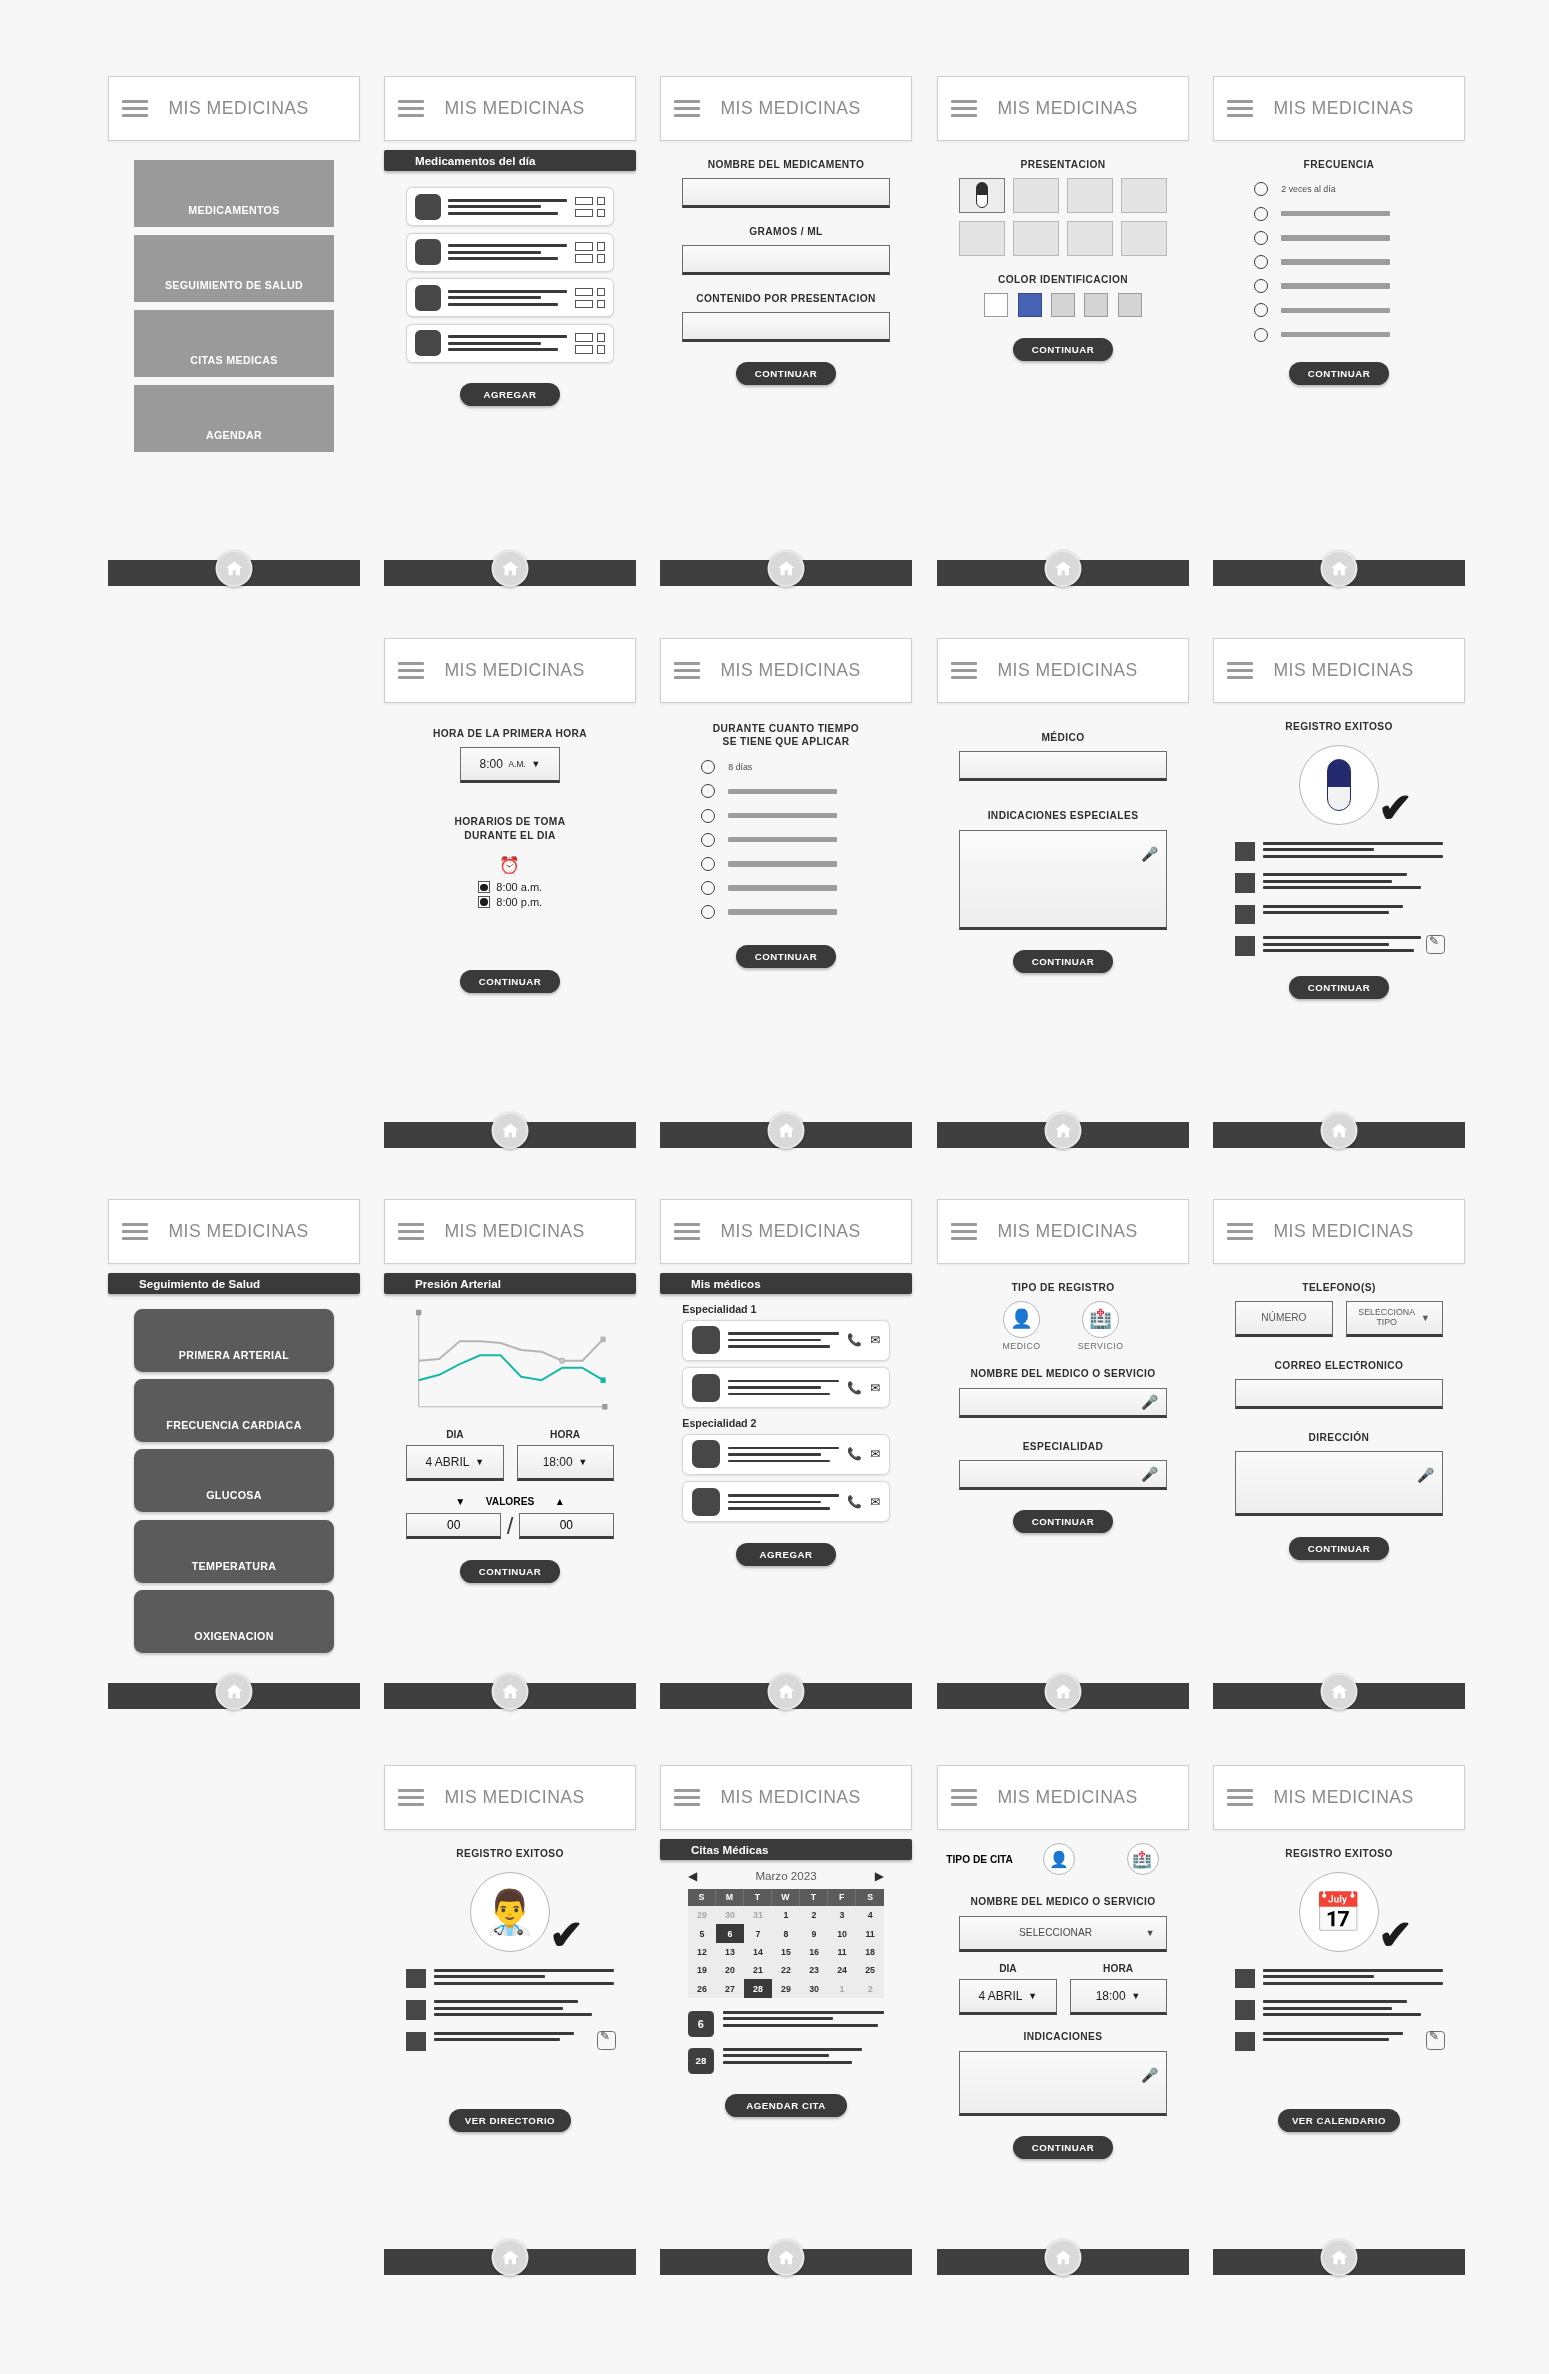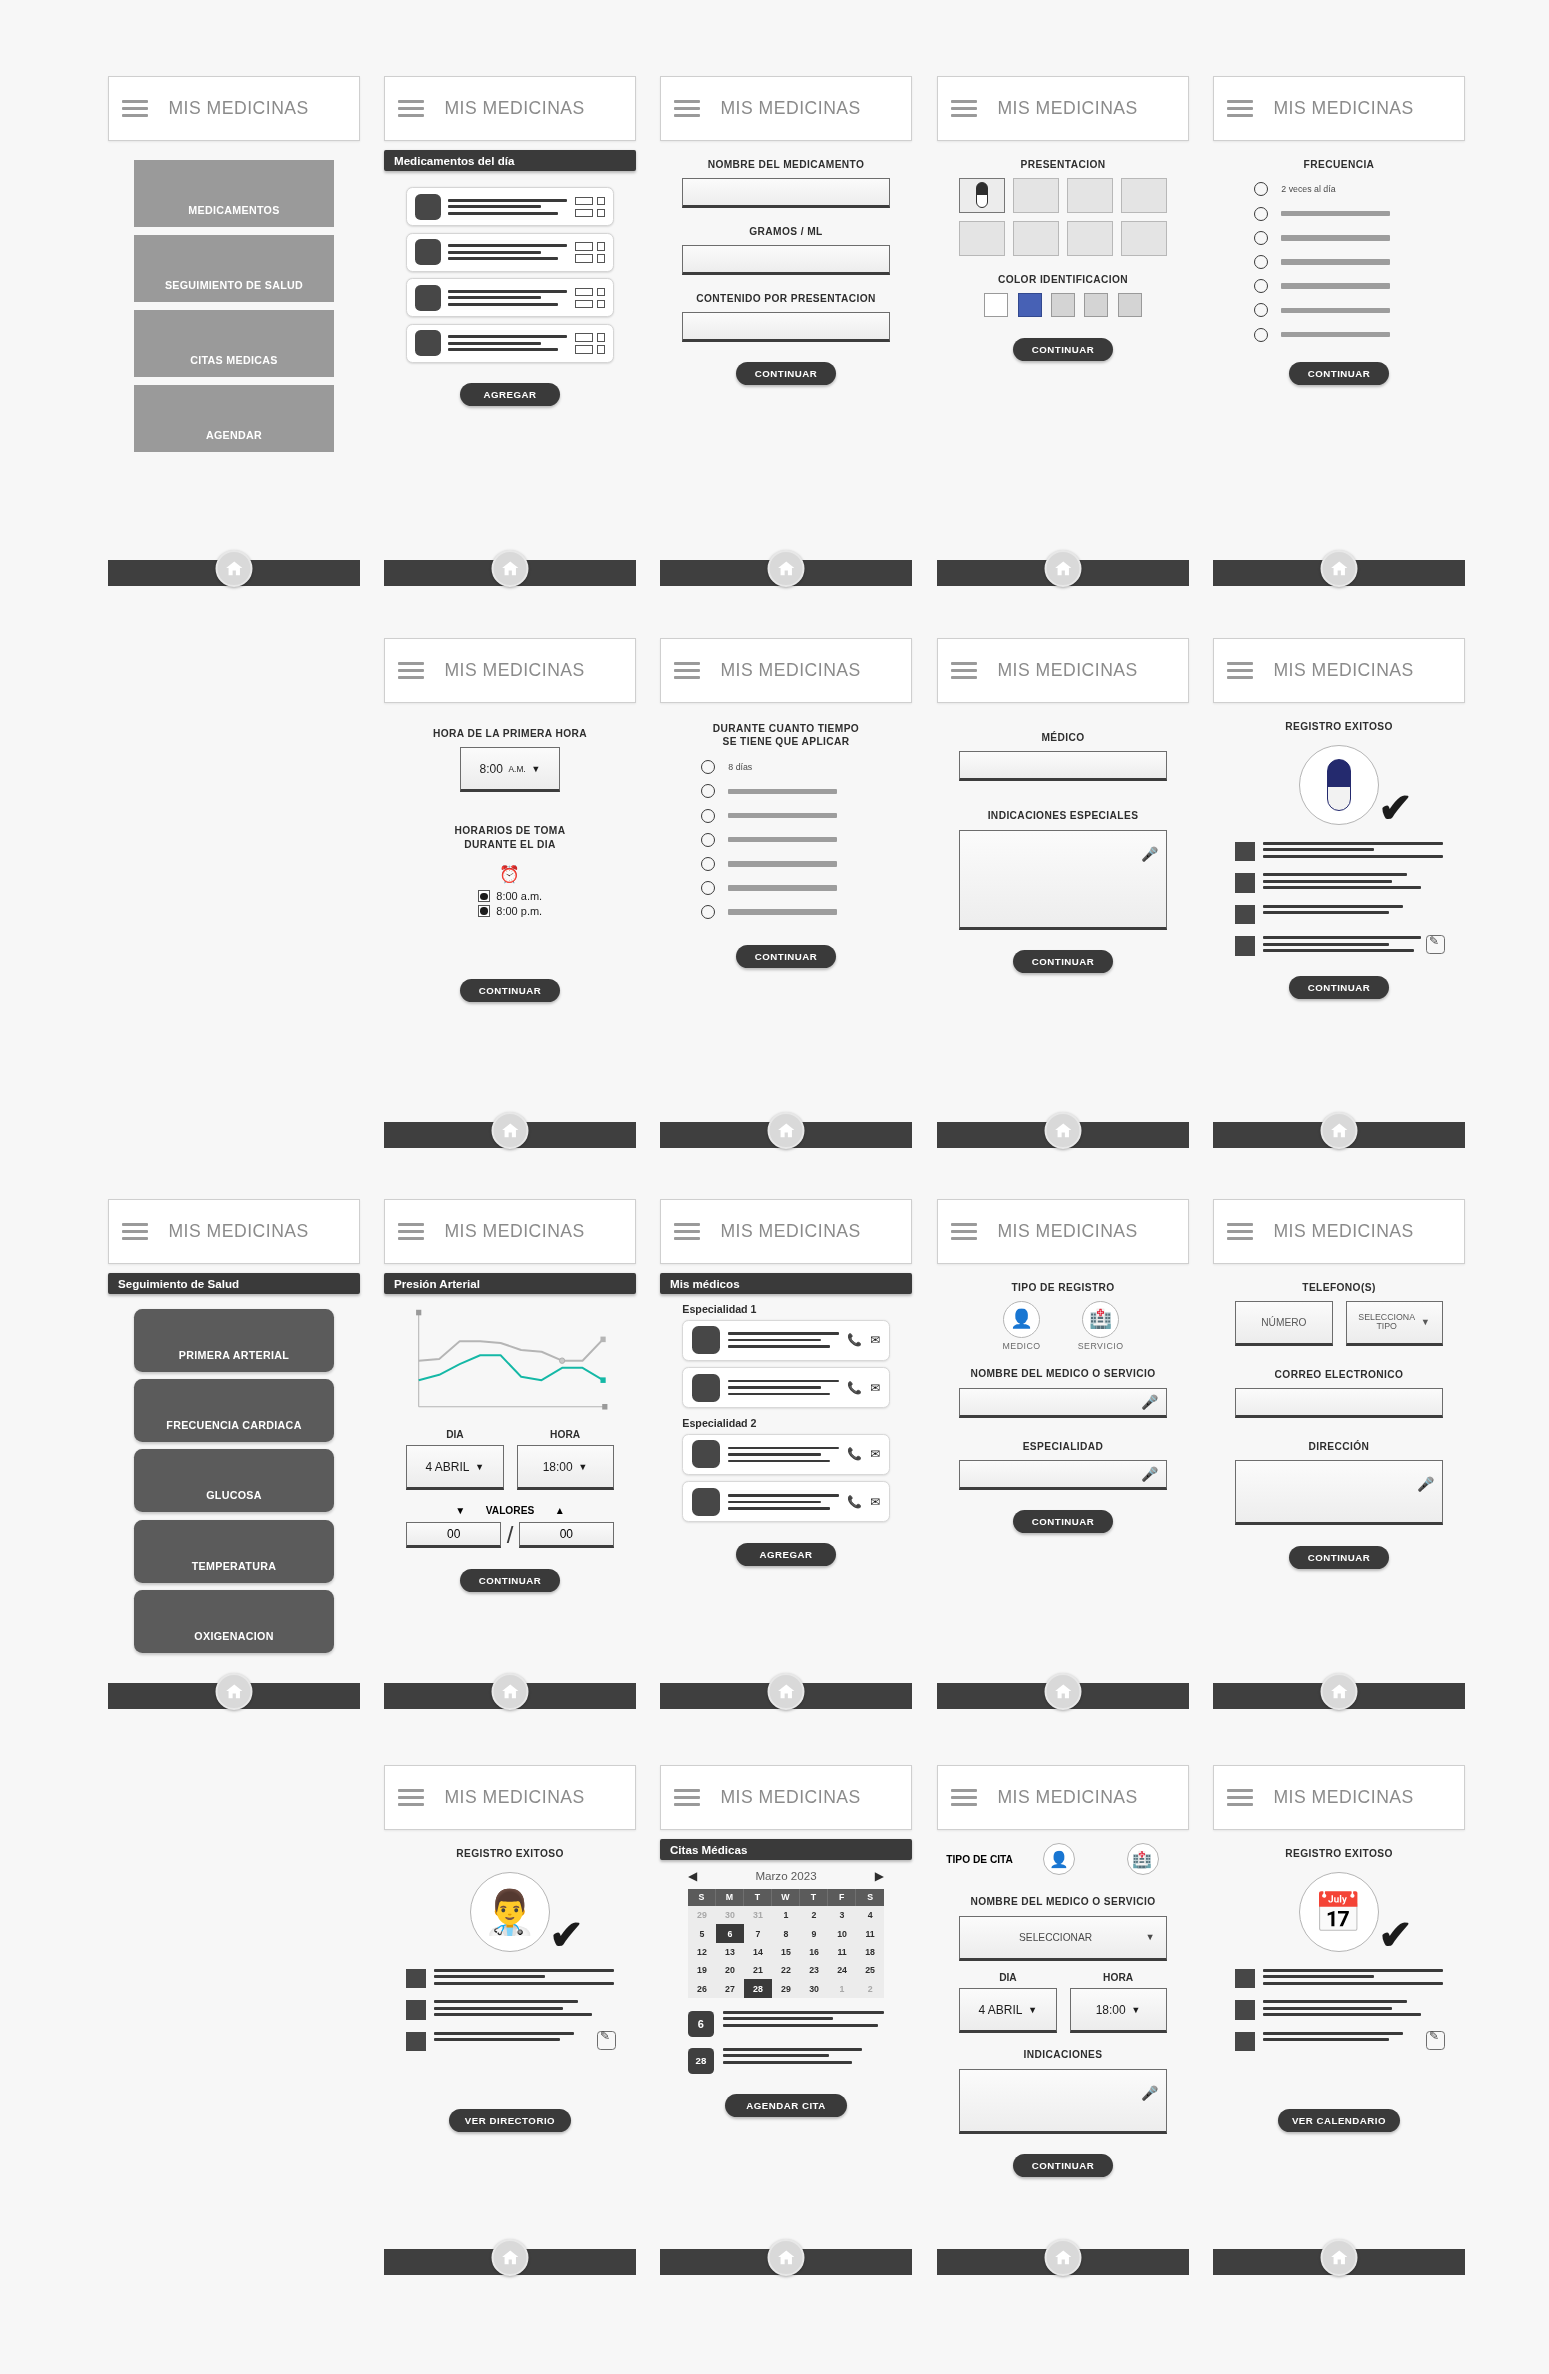--- a/index.html
+++ b/index.html
@@ -20,21 +20,21 @@
     box-shadow:0 0.9px 1.9px rgba(0,0,0,.07);
   }
   .hamb { width:26px; display:flex; flex-direction:column; gap:4.6px; }
   .hamb i { display:block; height:2.8px; background:#9a9a9a; border-radius:0.9px;}
   .apptitle { font-size:17.6px; color:#8b8b8b; letter-spacing:0.5px; }
 
   
   .ribbon {
     margin-top:9.3px; height:20.4px; background:#3a3a3a; color:#fff;
     font-size:11.6px; font-weight:bold; display:flex; align-items:center;
-    padding-left:10px; border-radius:1.9px;
+    padding-left:31px; border-radius:1.9px;
     box-shadow:0 1.9px 2.8px rgba(0,0,0,.25);
   }
 
   
   .body { padding:0 9.3px; position:relative; }
 
   
   .menubtn {
     background:#9a9a9a; color:#fff; font-size:10.7px; font-weight:bold;
     height:67px; margin:0 16.7px 8.3px 16.7px; display:flex; align-items:flex-end;
@@ -112,21 +112,21 @@
   
   .radios { margin:11px 0 0 32px; display:flex; flex-direction:column; gap:10.2px; }
   .rrow { display:flex; align-items:center; gap:13px; }
   .radio { width:14px; height:14px; border:1.9px solid #3a3a3a; border-radius:50%; flex:none;}
   .rbar { height:5.6px; width:109px; background:#9d9d9d; border-radius:0.9px; }
   .rtext { font-size:8.8px; color:#4a4a4a; }
 
   
   .dd {
     background:linear-gradient(#fbfbfb,#ececec); border:0.9px solid #6d6d6d;
-    border-bottom:3.7px solid #3d3d3d; height:45px;
+    border-bottom:3.7px solid #3d3d3d; height:36px;
     display:flex; align-items:center; justify-content:center; gap:5.6px;
     font-size:12px; color:#1c1c1c;
   }
   .dd small { font-size:8.3px; }
   .caret { font-size:9.3px; }
 
   
   .alarm { text-align:center; font-size:16.7px; margin-top:13px; }
   .timelist { margin:5.6px 0 0 0; display:flex; flex-direction:column;
       align-items:center; gap:2.8px; }

